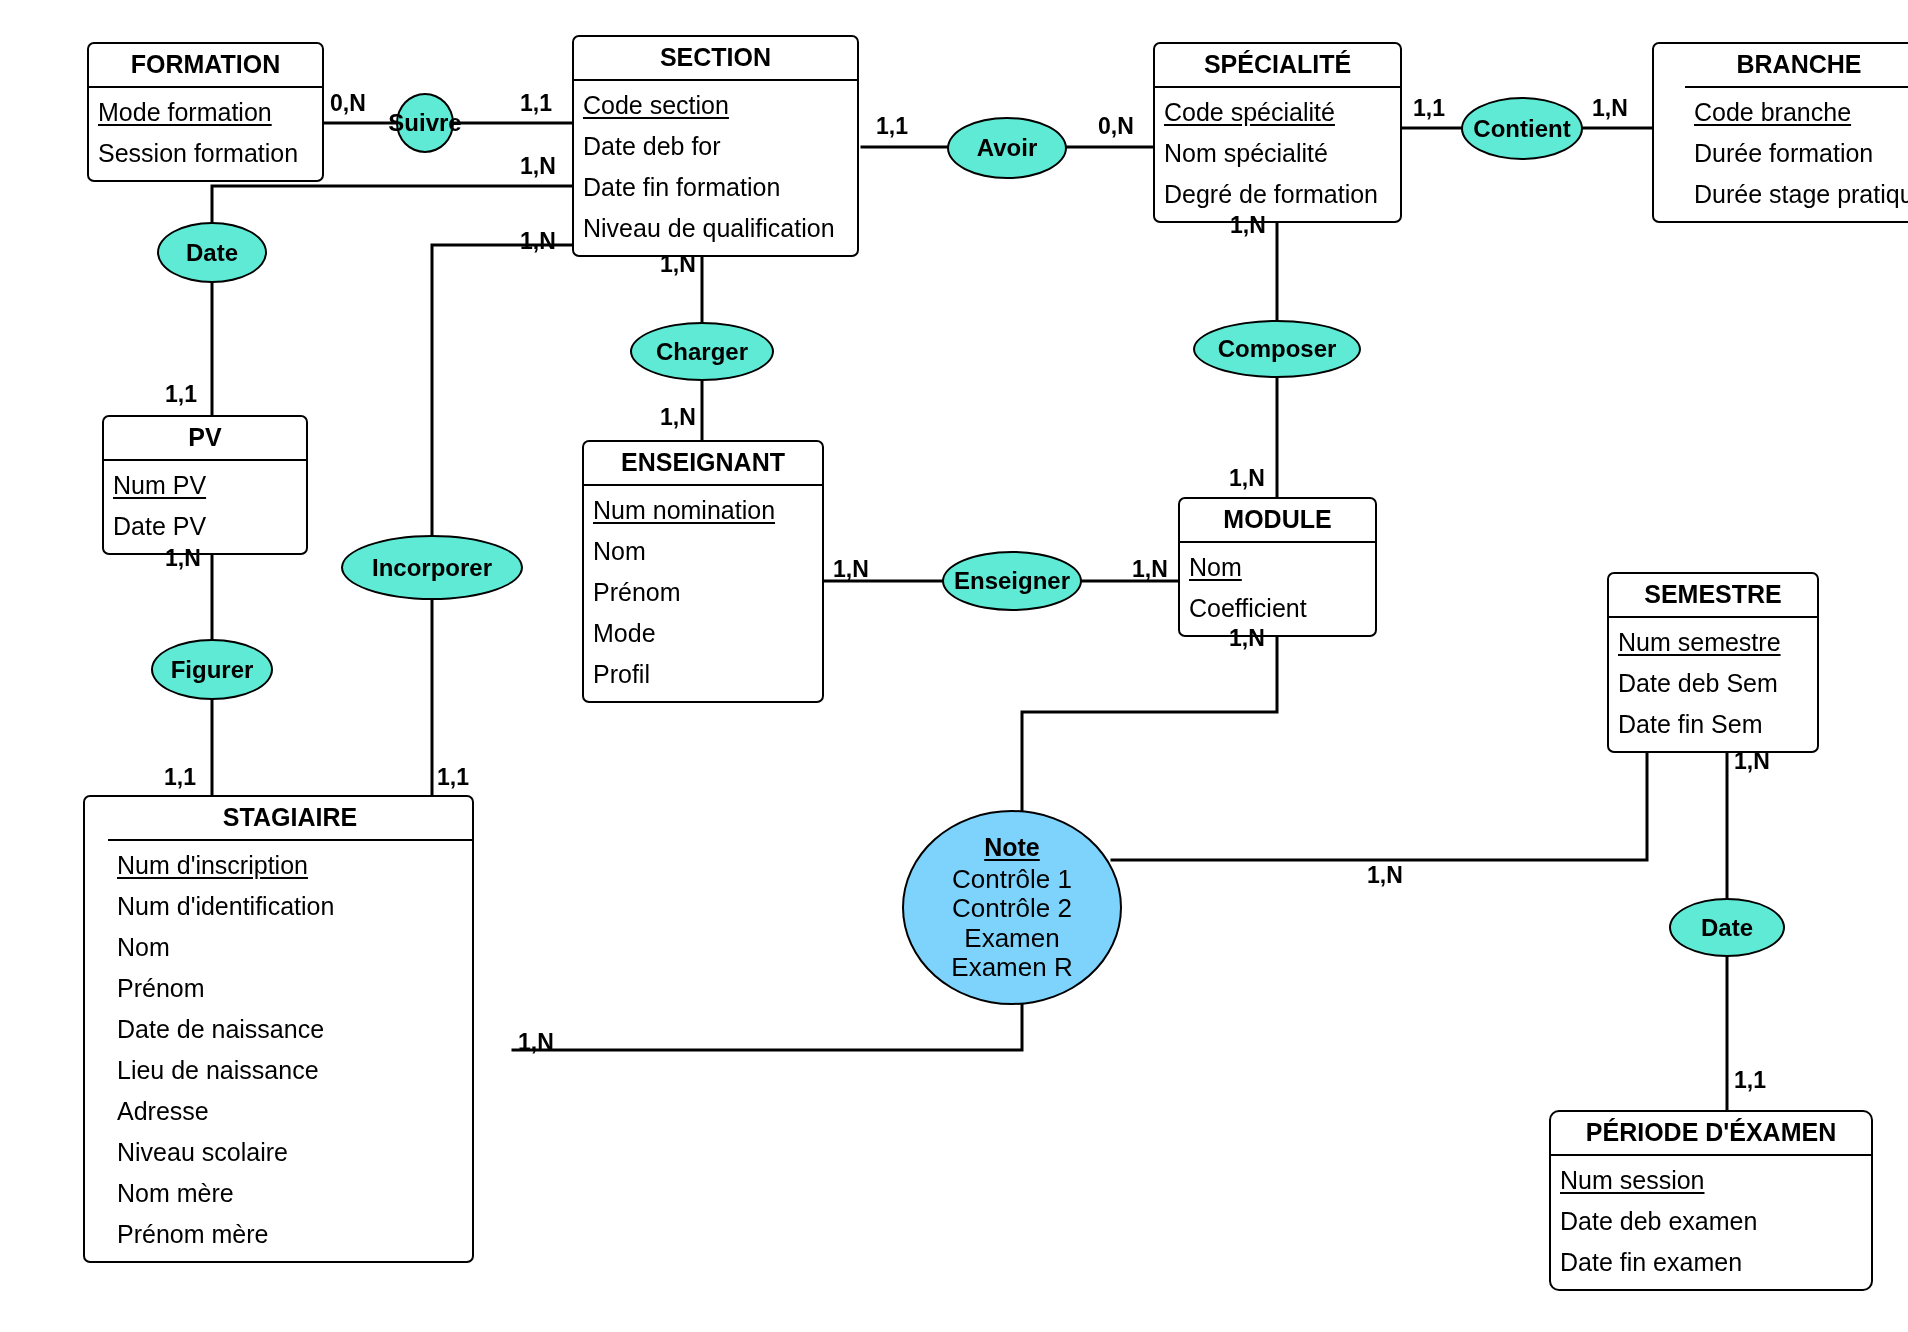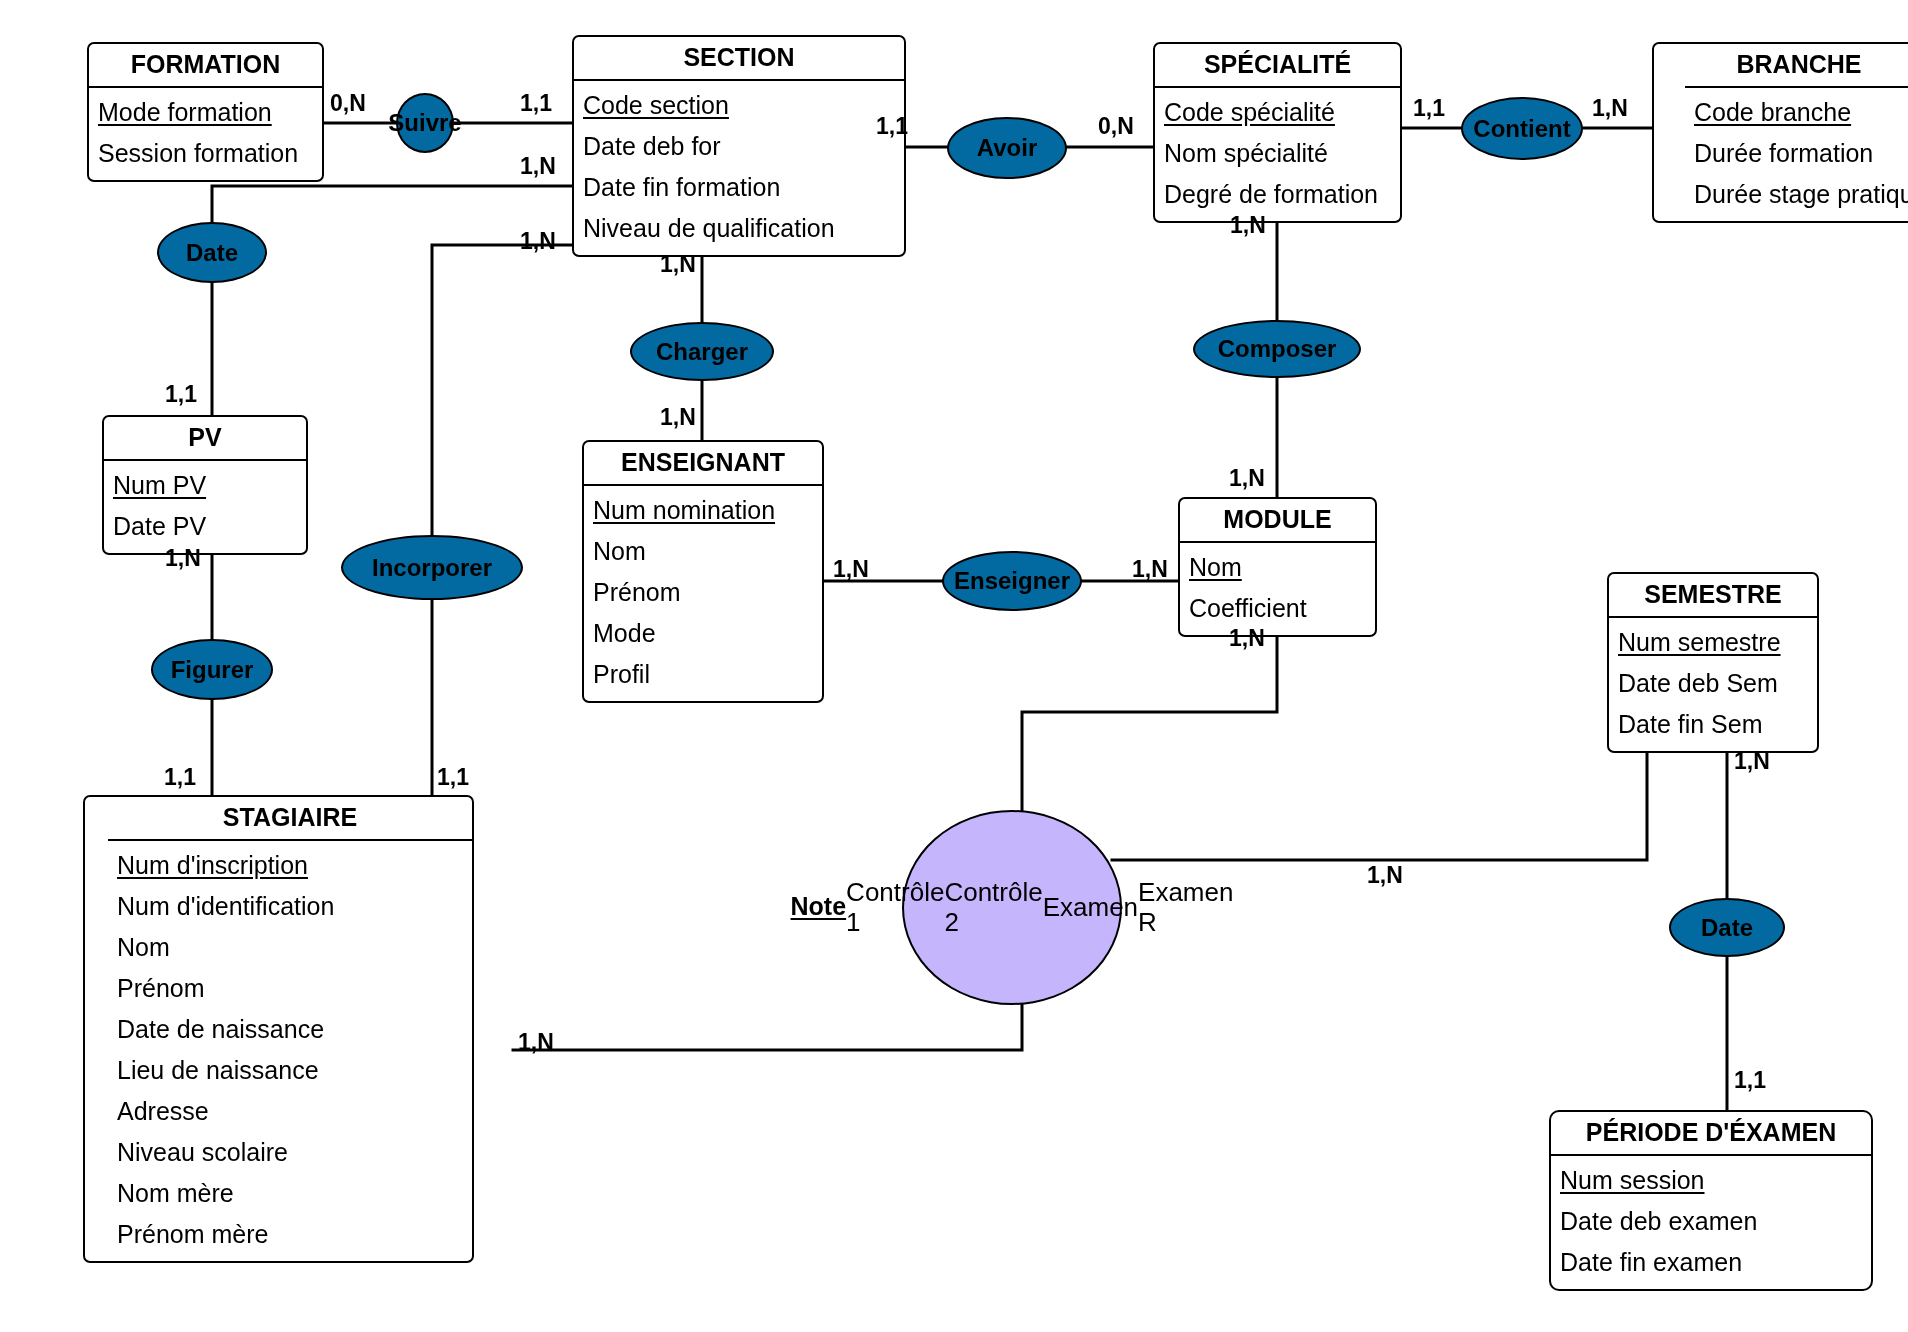--- a/index.html
+++ b/index.html
@@ -55,37 +55,37 @@
   }
   .entity .attr.key {
     text-decoration: underline;
     text-underline-offset: 3px;
   }
   .rel {
     position: absolute;
     box-sizing: border-box;
     border: 2px solid #000;
     border-radius: 50%;
-    background: #0369a1;
+    background: #5eead4;
     display: flex;
     align-items: center;
     justify-content: center;
     font-weight: bold;
     font-size: 24px;
     z-index: 6;
     white-space: nowrap;
   }
   .rel-note {
     position: absolute;
     box-sizing: border-box;
     border: 2px solid #000;
     border-radius: 50%;
-    background: #c4b5fd;
+    background: #7dd3fc;
     display: flex;
-    flex-direction: row;
+    flex-direction: column;
     align-items: center;
     justify-content: center;
     z-index: 6;
     z-index: 6;
   }
   .rel-note .note-title {
     font-weight: bold;
     font-size: 25px;
     text-decoration: underline;
     text-underline-offset: 3px;
@@ -156,21 +156,21 @@
   </svg>
 
   <div class="entity" style="left:40px; top:42px; width:237px;">
     <div class="ent-title">FORMATION</div>
     <div class="attrs">
       <div class="attr key">Mode formation</div>
       <div class="attr">Session formation</div>
     </div>
   </div>
 
-  <div class="entity" style="left:525px; top:35px; width:334px;">
+  <div class="entity" style="left:525px; top:35px; width:287px;">
     <div class="ent-title">SECTION</div>
     <div class="attrs">
       <div class="attr key">Code section</div>
       <div class="attr">Date deb for</div>
       <div class="attr">Date fin formation</div>
       <div class="attr">Niveau de qualification</div>
     </div>
   </div>
 
   <div class="entity" style="left:1106px; top:42px; width:249px;">

